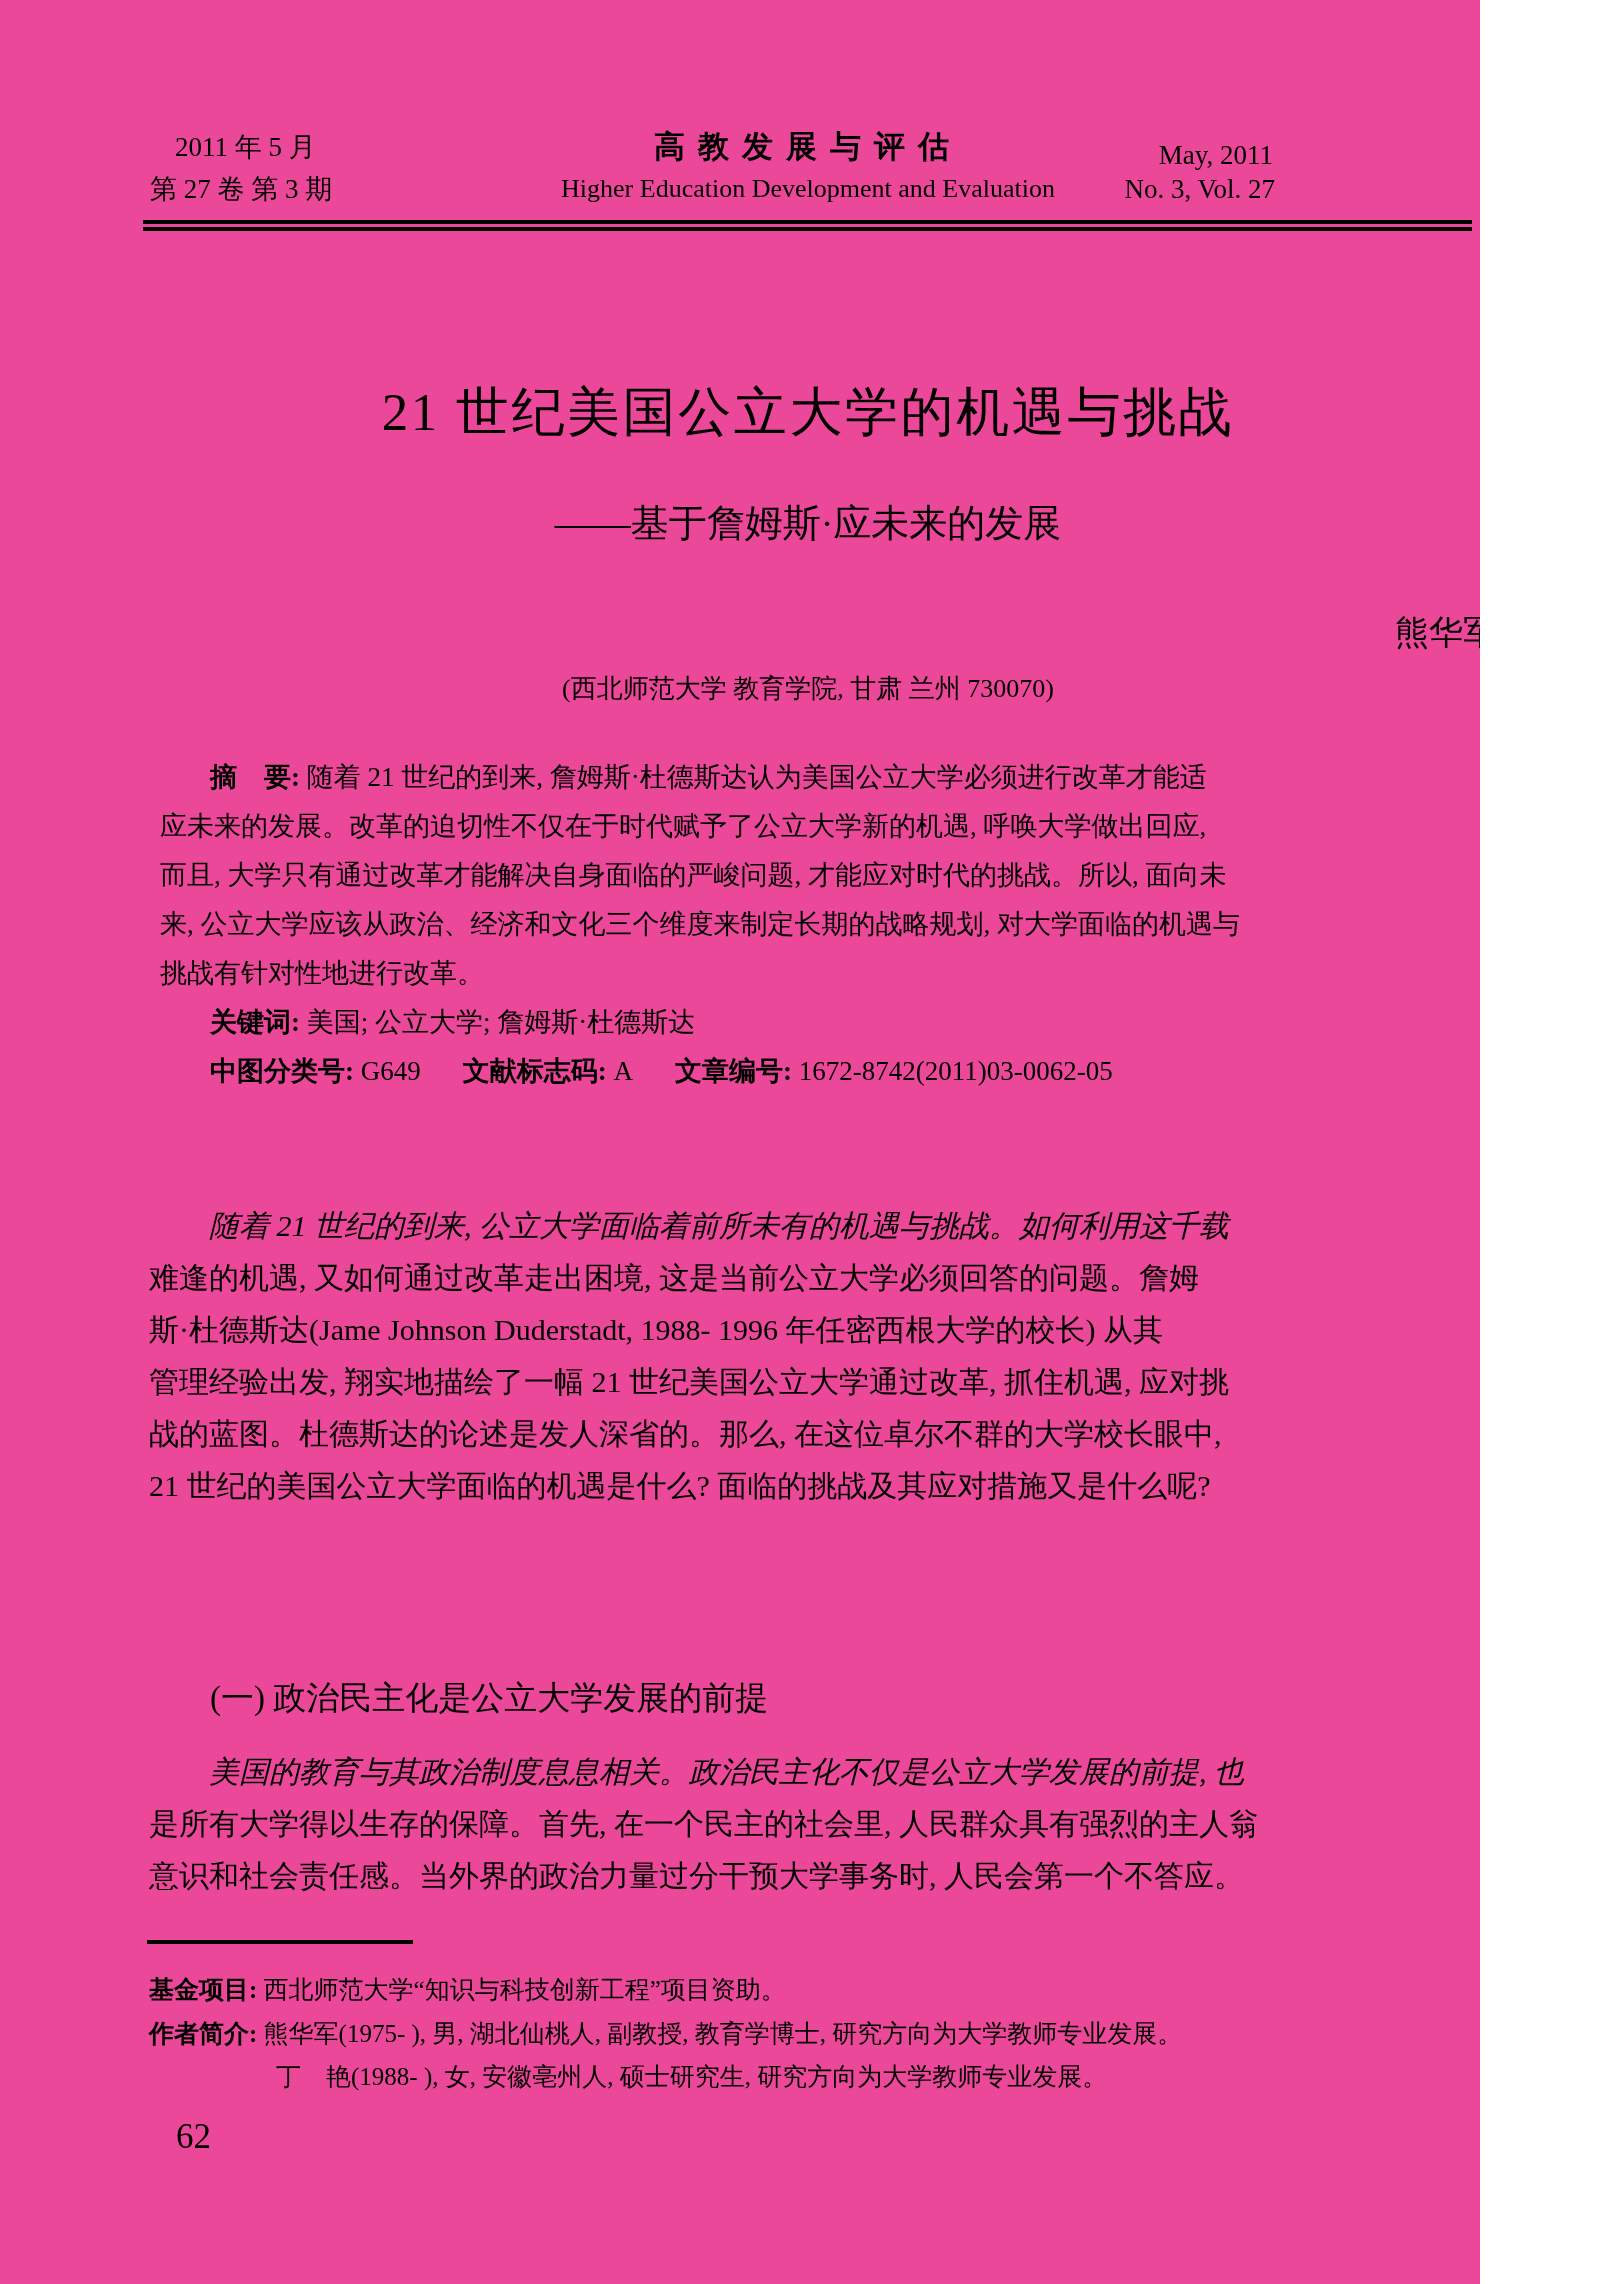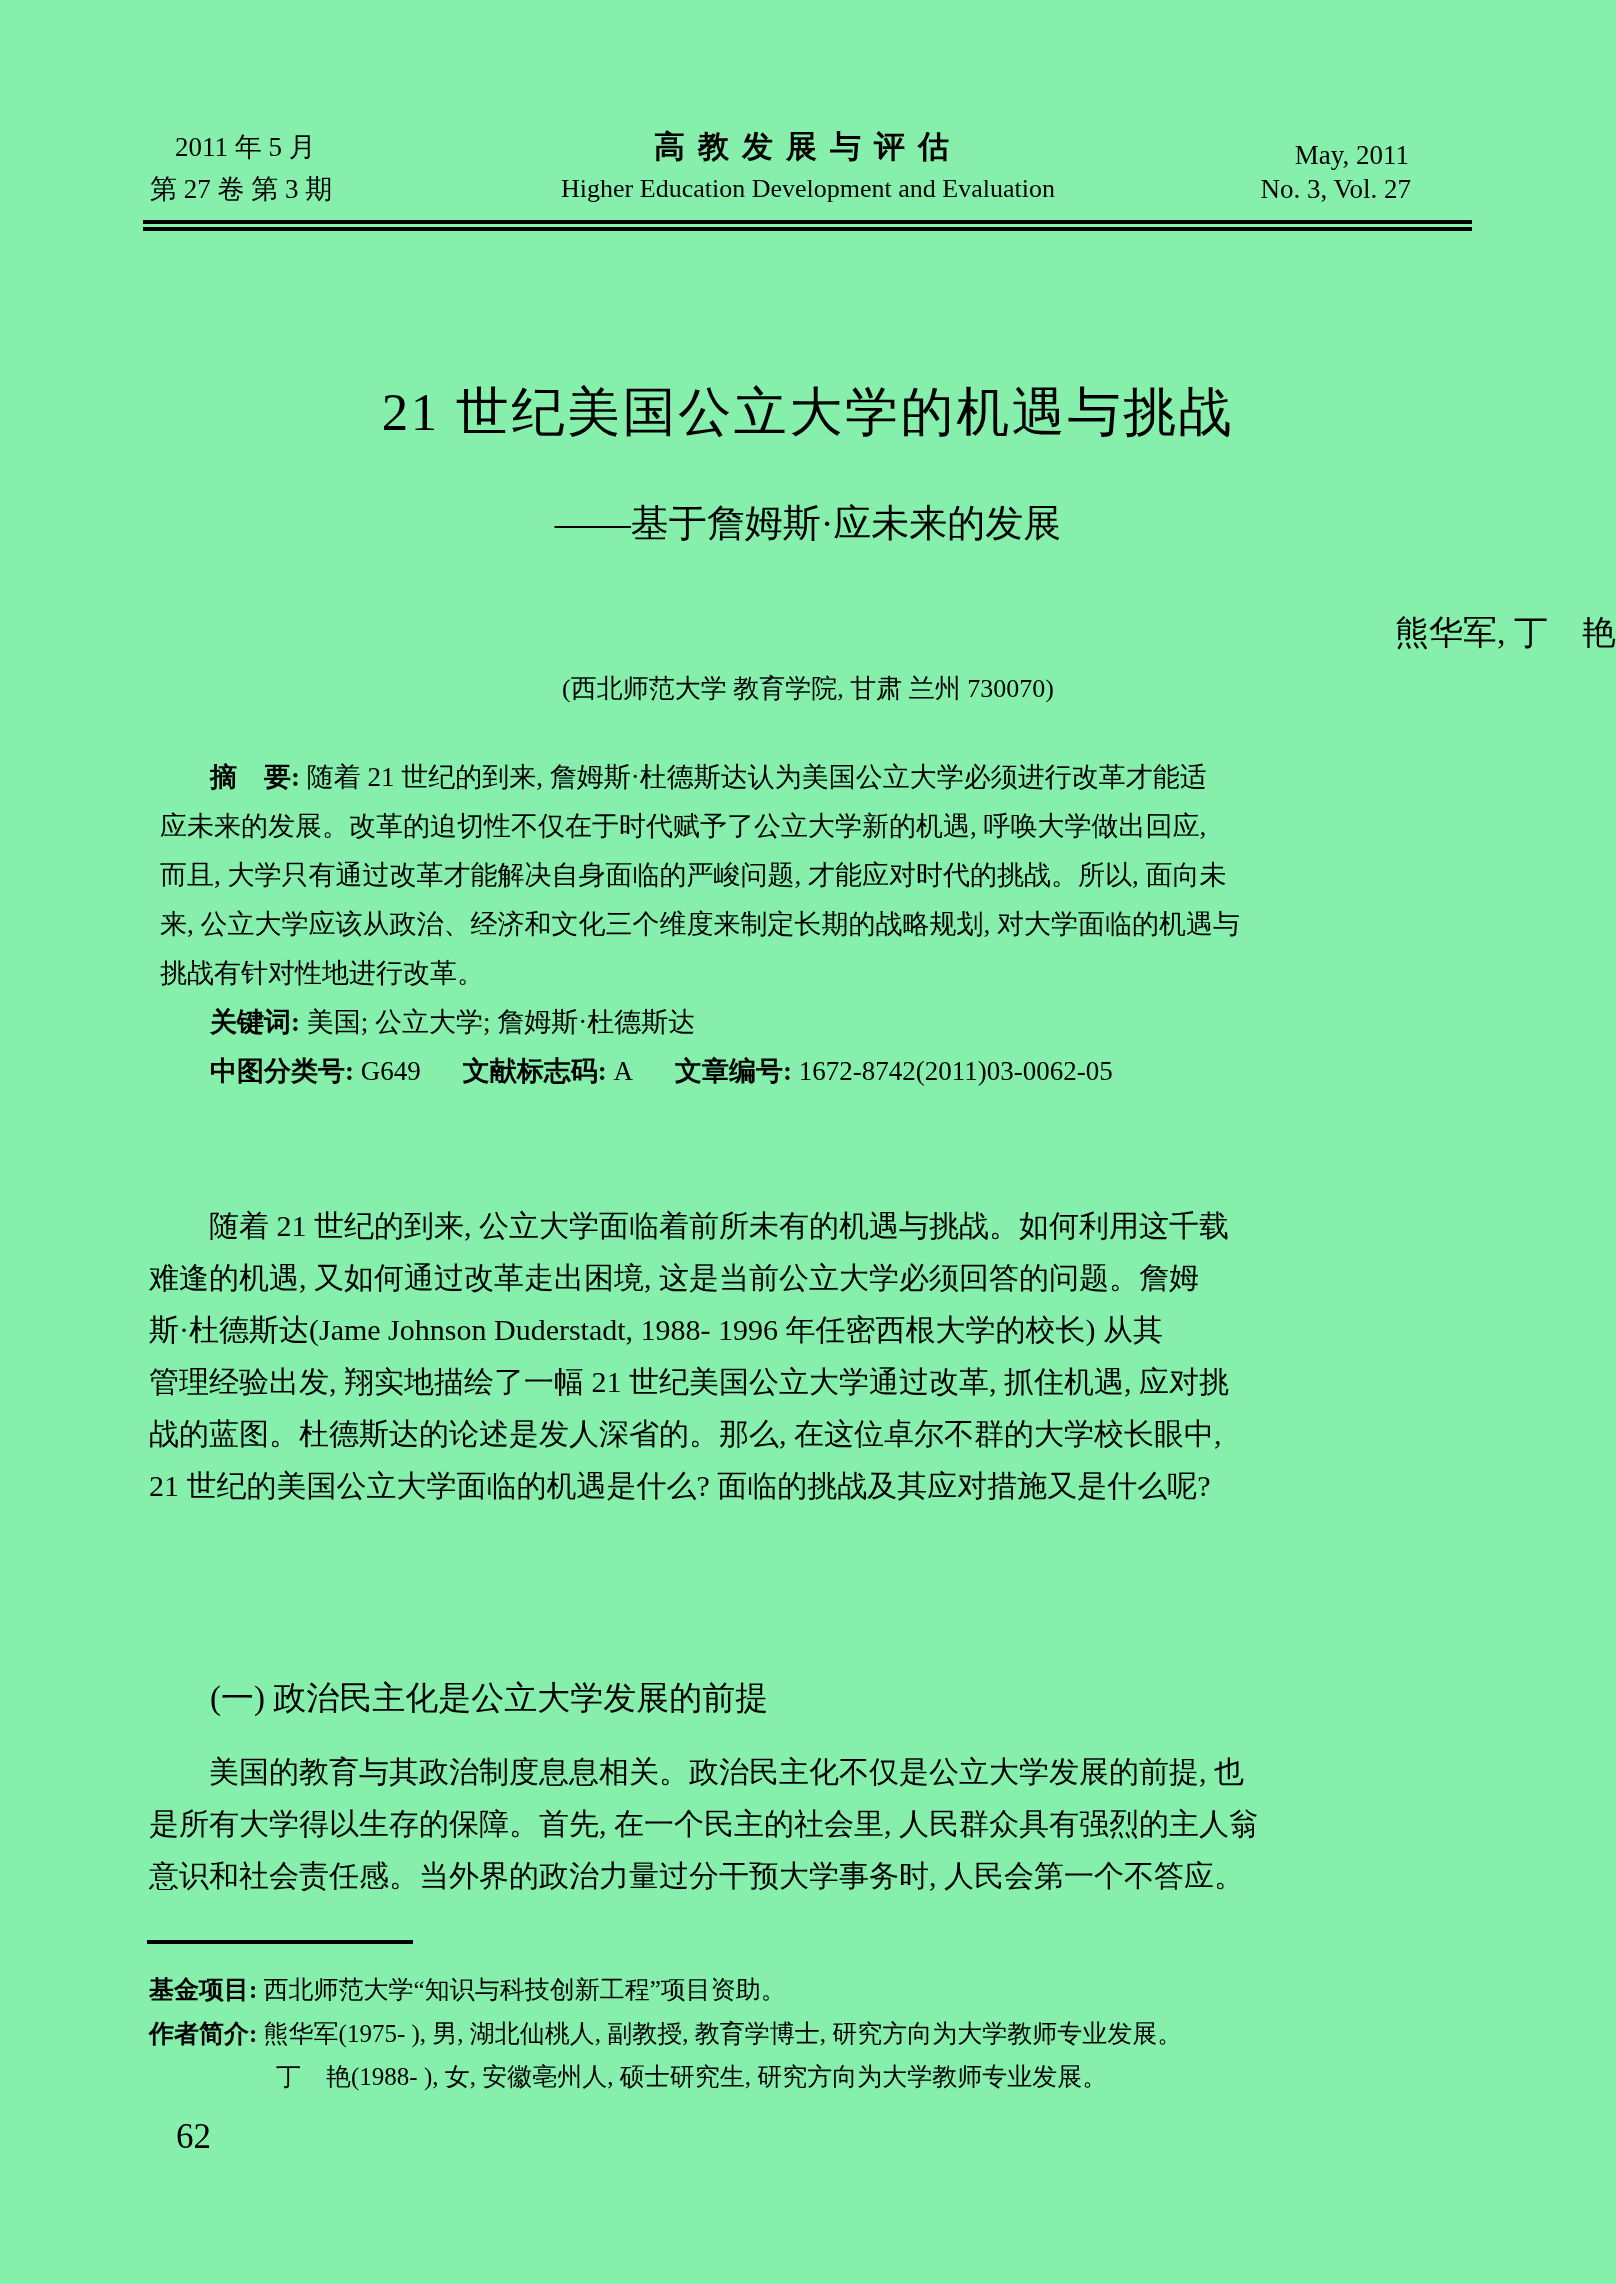--- a/index.html
+++ b/index.html
@@ -1,17 +1,17 @@
 <!DOCTYPE html>
 <html style="font-size:10.4px"><head>
 <meta charset="utf-8">
 <style>
   html,body{margin:0;padding:0;background:#ffffff;}
   #page{
-    position:relative;width:1616px;height:2284px;background:#86efac;
+    position:relative;width:1480px;height:2284px;background:#ec4899;
     font-family:"Liberation Serif","DejaVu Serif",serif;color:#000;overflow:hidden;
   }
   .abs{position:absolute;}
   .center{left:0;width:1616px;text-align:center;}
   .b{font-weight:bold;}
   .rule{background:#000;}
   
   .hdr-small{font-size:27px;line-height:1.1;white-space:nowrap;}
   .journal-cn{font-size:31px;font-weight:bold;letter-spacing:13px;line-height:1.1;}
   .journal-en{font-size:26px;line-height:1.1;}
@@ -22,21 +22,21 @@
   .authors{font-size:34px;line-height:1.1;text-align:right;}
   .affil{font-size:26px;line-height:1.1;}
   
   .abstract{font-size:27px;line-height:49px;width:1295px;text-align:justify;}
   .abstract .tline{white-space:nowrap;}
   .hang{padding-left:50px;}
   .gap{margin-left:42px;}
   
   .para{font-size:30px;line-height:52px;width:1323px;}
   .para .tline{white-space:nowrap;}
-  .para .tline:first-child{text-indent:60px;}
+  .para .tline:first-child{text-indent:60px;font-style:italic;}
   .sec-head{font-size:40px;line-height:1.2;white-space:nowrap;}
   .subsec-head{font-size:33px;line-height:1.2;white-space:nowrap;}
   
   .fn{font-size:25px;line-height:1.25;white-space:nowrap;}
   .pageno{font-size:35px;line-height:1;}
 </style>
 </head>
 <body>
 
 <div id="page">

